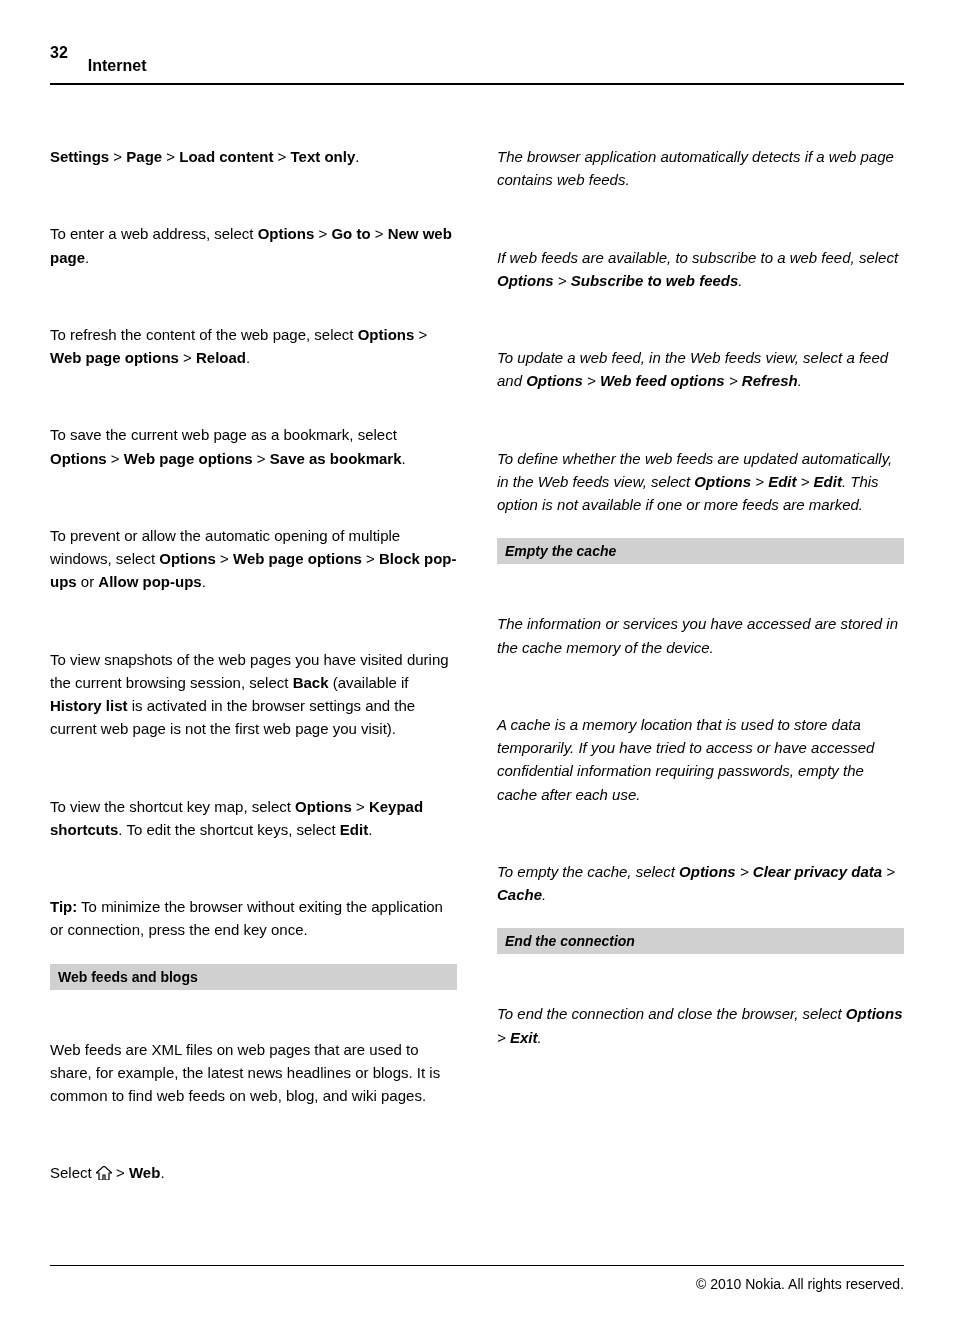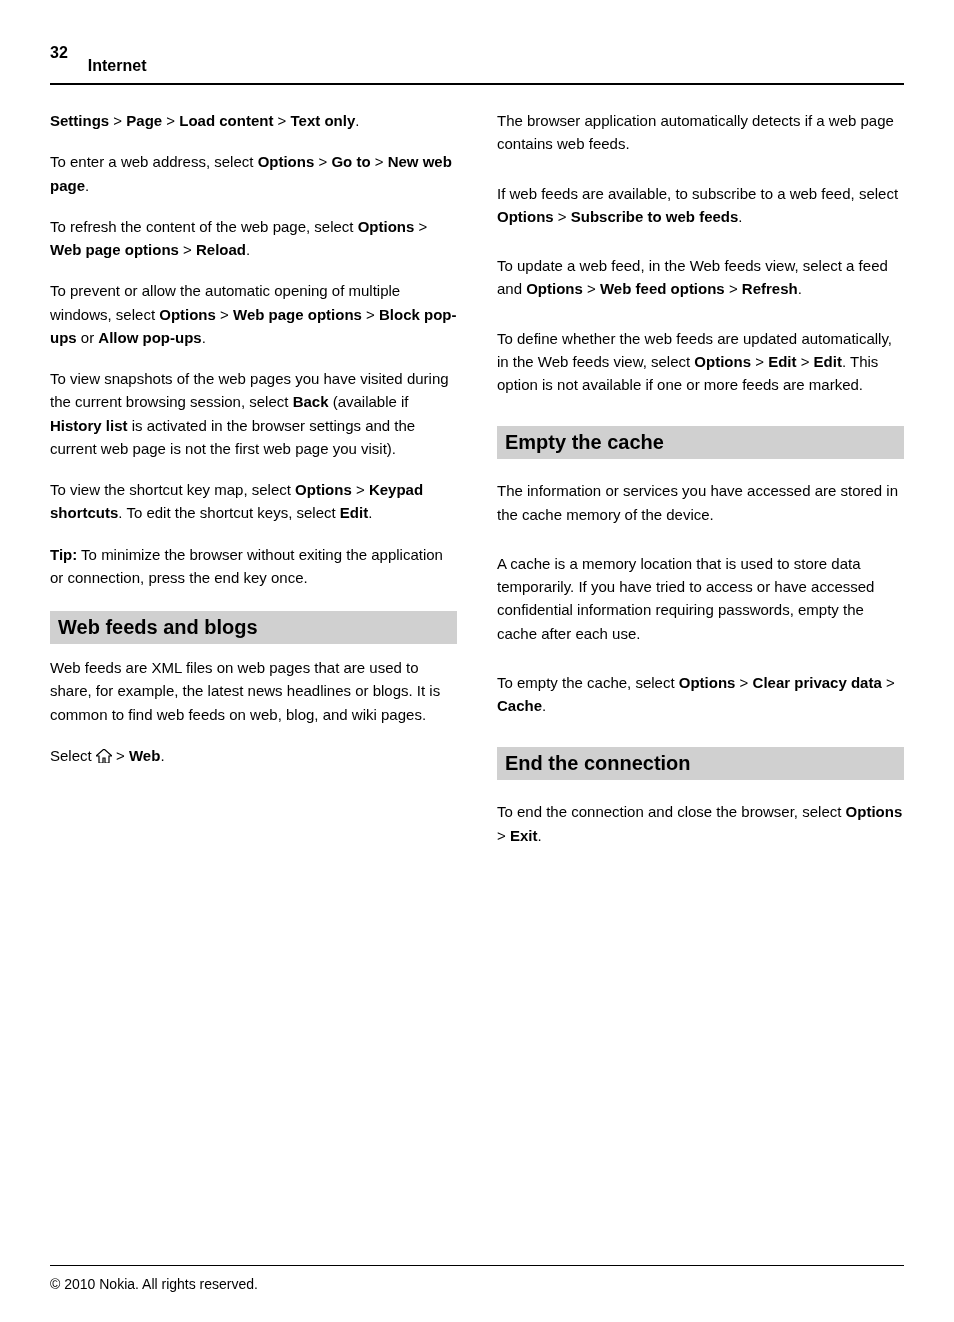--- a/index.html
+++ b/index.html
@@ -57,58 +57,61 @@
       flex: 1;
       display: flex;
       flex-direction: column;
       gap: 0;
     }
 
     .right-column {
       flex: 1;
       display: flex;
       flex-direction: column;
-      gap: 8px;
+      gap: 0;
+      font-style: italic;
     }
 
     .para {
       margin-bottom: 18px;
       line-height: 1.55;
       font-size: 15px;
+      margin-top: 36px;
     }
 
     .para b, b {
       font-weight: bold;
     }
 
     .section-heading {
       background-color: #d0d0d0;
       padding: 5px 8px;
       font-weight: bold;
-      font-size: 20px;
+      font-size: 14px;
       margin-bottom: 12px;
       margin-top: 4px;
     }
 
     .home-icon {
       display: inline-block;
       width: 16px;
       height: 14px;
       position: relative;
       top: 2px;
     }
 
     .home-icon svg {
       width: 16px;
       height: 14px;
     }
 
     .footer {
       border-top: 1px solid #000;
       padding-top: 10px;
+      text-align: right;
       font-size: 14px;
       margin-top: auto;
     }
   </style>
 </head>
 <body>
 
 <div class="page-container">
 
   <div class="header">
@@ -125,20 +128,23 @@
       </p>
 
       <p class="para">
         To enter a web address, select <b>Options</b> &gt; <b>Go to</b> &gt; <b>New web page</b>.
       </p>
 
       <p class="para">
         To refresh the content of the web page, select <b>Options</b> &gt; <b>Web page options</b> &gt; <b>Reload</b>.
       </p>
 
+      <p class="para">
+        To save the current web page as a bookmark, select <b>Options</b> &gt; <b>Web page options</b> &gt; <b>Save as bookmark</b>.
+      </p>
 
       <p class="para">
         To prevent or allow the automatic opening of multiple windows, select <b>Options</b> &gt; <b>Web page options</b> &gt; <b>Block pop-ups</b> or <b>Allow pop-ups</b>.
       </p>
 
       <p class="para">
         To view snapshots of the web pages you have visited during the current browsing session, select <b>Back</b> (available if <b>History list</b> is activated in the browser settings and the current web page is not the first web page you visit).
       </p>
 
       <p class="para">

